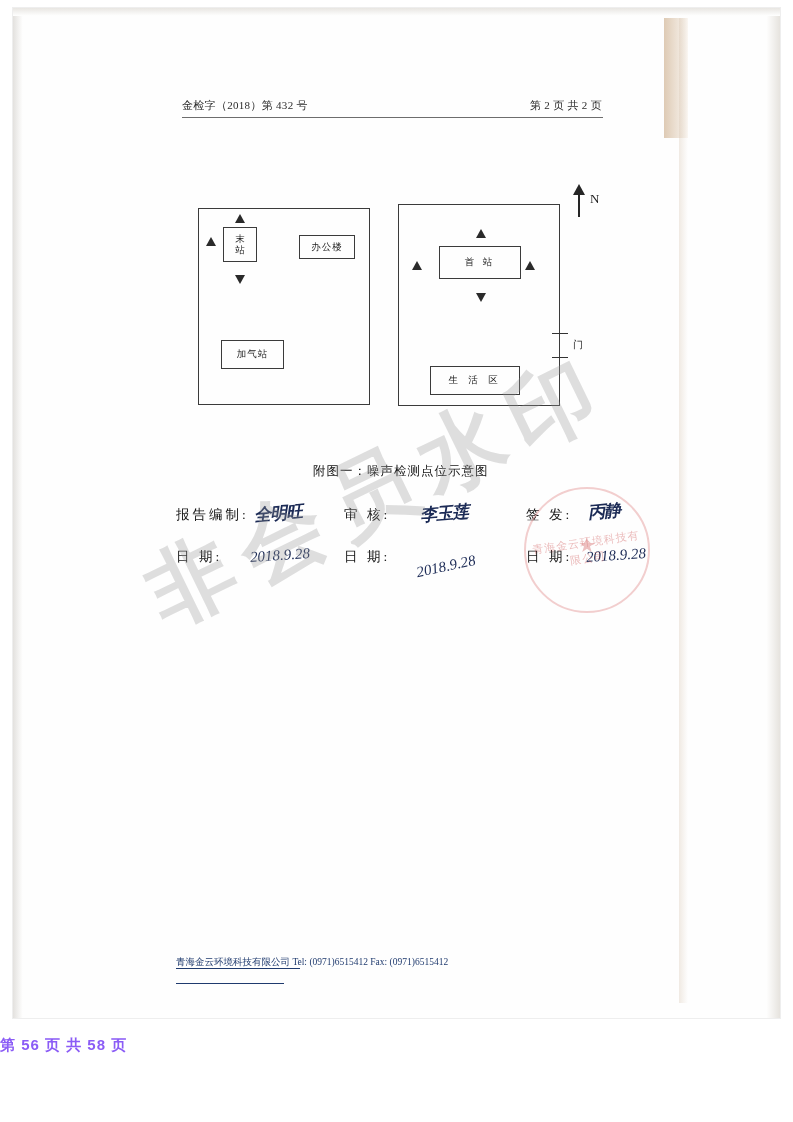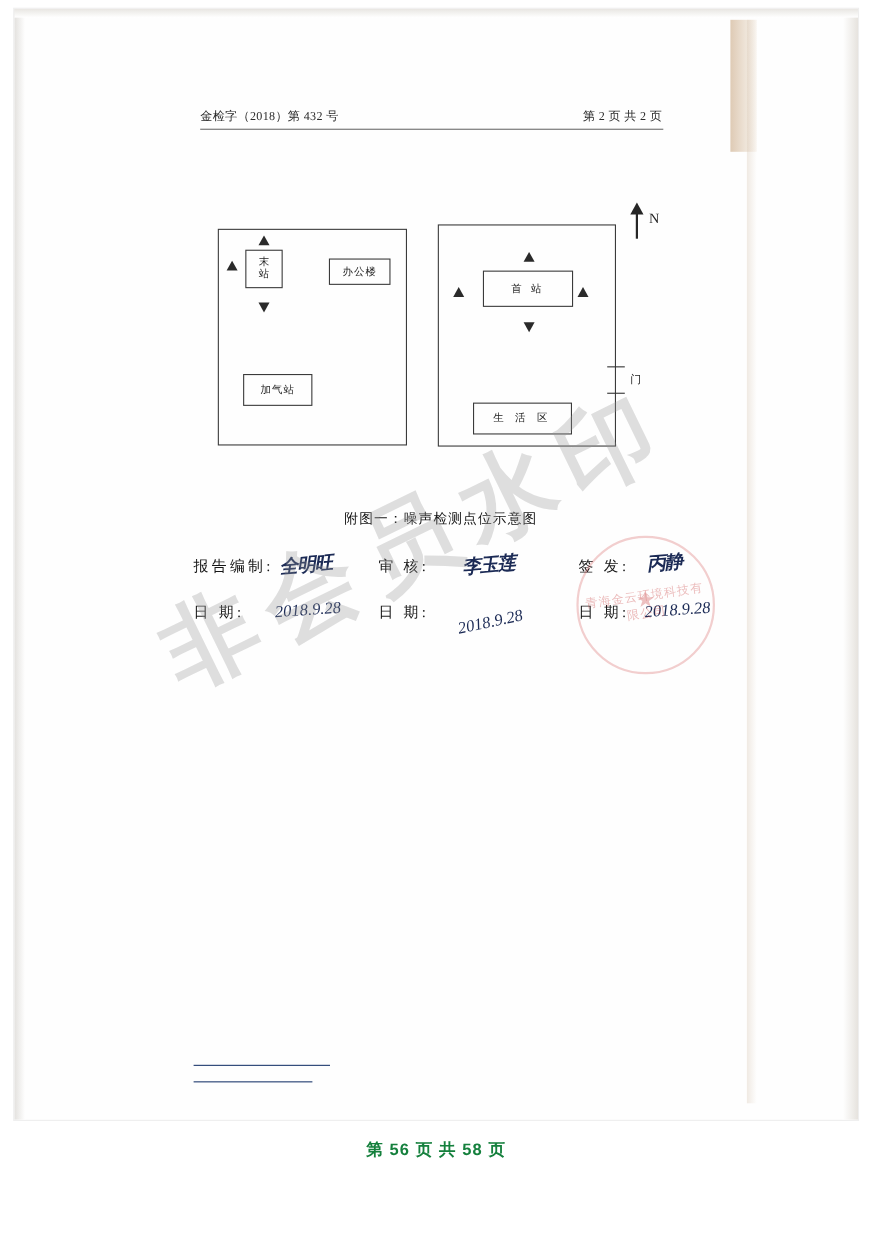--- a/index.html
+++ b/index.html
@@ -397,25 +397,24 @@
     height: 1px;
     background: #1f3a6e;
   }
 
   
   #page-number {
     position: absolute;
     left: 0;
     top: 1036px;
     width: 793px;
-    text-align: center;
     font-size: 15px;
     font-weight: bold;
     letter-spacing: 1px;
-    color: #15803d;
+    color: #8b5cf6;
     font-family: "Liberation Sans", sans-serif;
   }
 </style>
 </head>
 <body>
 
 <div id="page-sheet">
   <div id="scan-edge-left"></div>
   <div id="scan-edge-right"></div>
   <div id="scan-edge-top"></div>
@@ -482,17 +481,18 @@
 </div>
 
 <div id="seal">
   <div class="seal-inner">青海金云环境科技有限公司</div>
   <div class="seal-star">★</div>
 </div>
 
 <div id="watermark">非会员水印</div>
 
 <div id="doc-footer">
+  <div class="line1">青海金云环境科技有限公司 Tel:  (0971)6515412   Fax:  (0971)6515412</div>
 </div>
 <div id="footer-rule"></div>
 <div id="footer-rule2"></div>
 
 <div id="page-number">第 56 页 共 58 页</div>
 
 </body></html>

